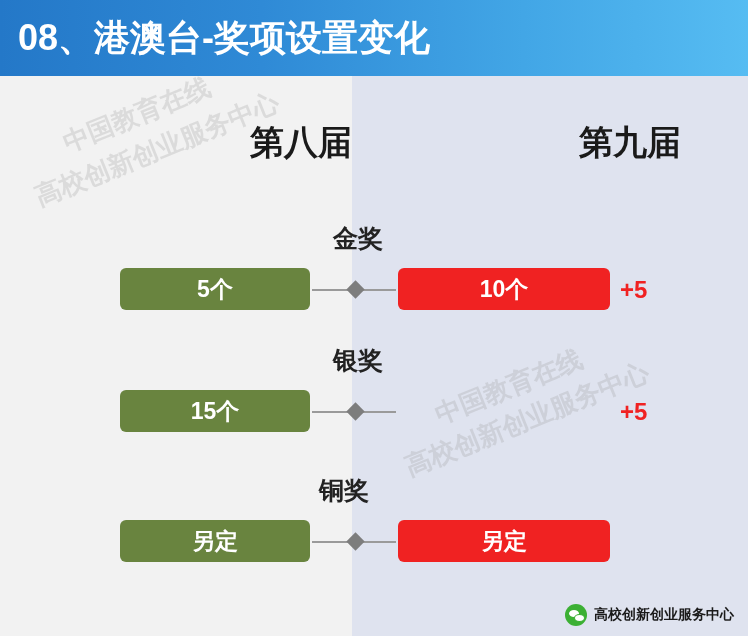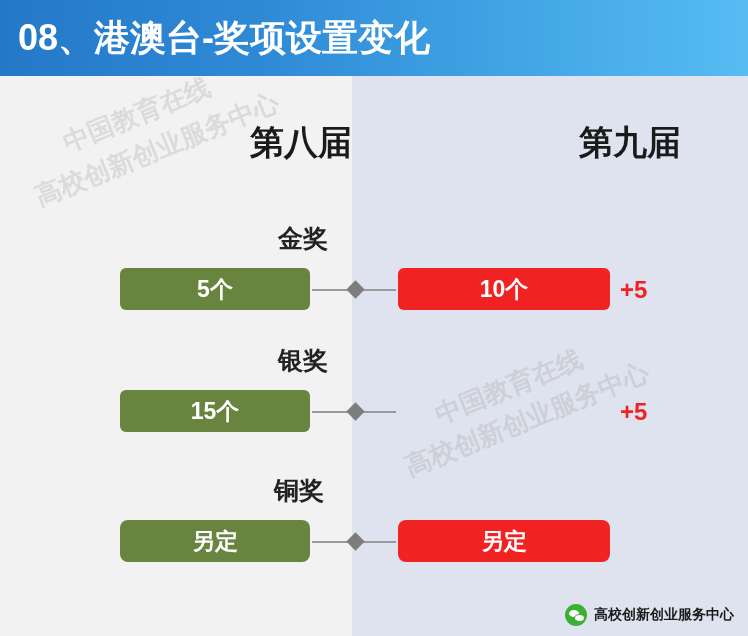--- a/index.html
+++ b/index.html
@@ -88,20 +88,21 @@
   }
   .col-title.left  { left: 0;   width: 352px; }
   .col-title.right { left: 352px; width: 329px; }
 
   
   .row-label {
     position: absolute;
     font-size: 25px;
     font-weight: bold;
     color: #222222;
+    text-align: center;
     width: 160px;
   }
   .bar {
     position: absolute;
     height: 42px;
     border-radius: 6px;
     color: #ffffff;
     font-size: 23px;
     font-weight: bold;
     display: flex;
@@ -147,22 +148,22 @@
   .r1-conn  { top: 289px; }
   .r1-dia   { top: 283px; left: 349px; }
   .r1-delta { top: 276px; }
 
   .r2-label { top: 344px; left: 278px; }
   .r2-bar   { top: 390px; }
   .r2-conn  { top: 411px; }
   .r2-dia   { top: 405px; left: 349px; }
   .r2-delta { top: 398px; }
 
-  .r3-label { top: 474px; left: 274px; }
-  .r3-bar   { top: 520px; border-radius: 8px; }
+  .r3-label { top: 474px; left: 264px; }
+  .r3-bar   { top: 520px; }
   .r3-conn  { top: 541px; }
   .r3-dia   { top: 535px; left: 349px; }
 
   
   .footer {
     position: absolute;
     right: 14px;
     bottom: 10px;
     display: flex;
     align-items: center;

